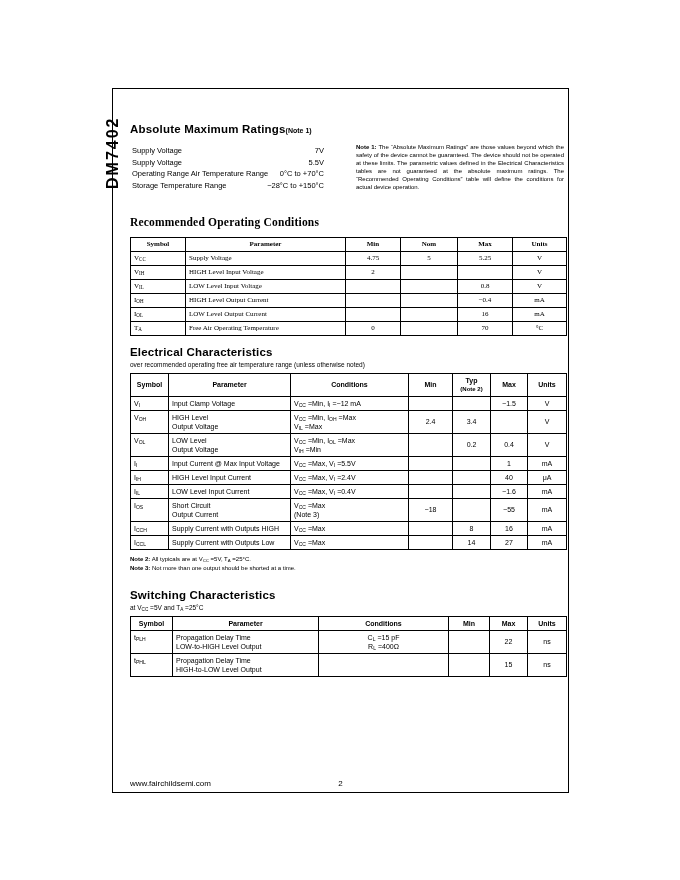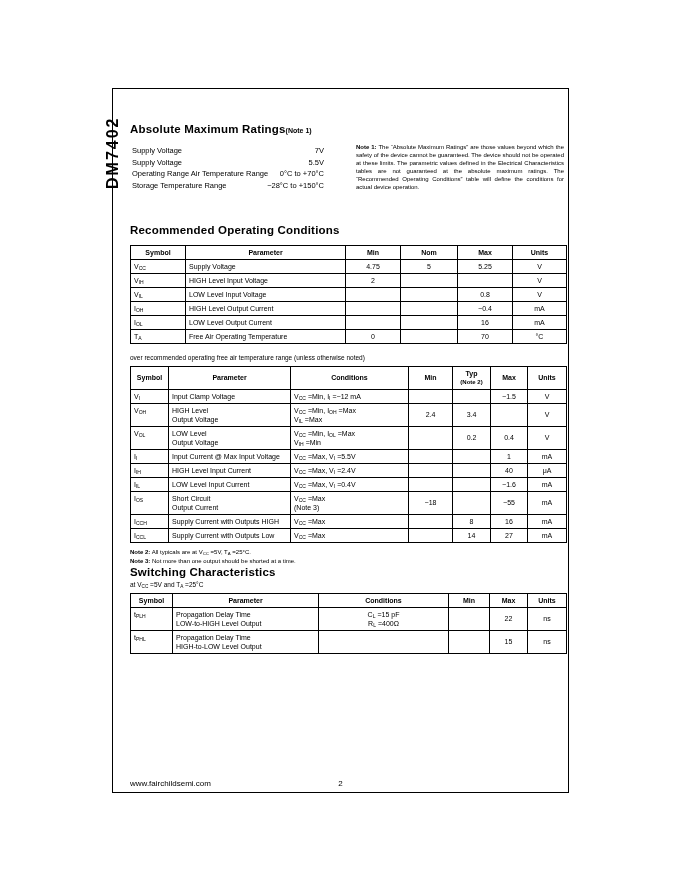--- a/index.html
+++ b/index.html
@@ -14,23 +14,23 @@
 
   .sec-title { font-size:11.5px; font-weight:bold; letter-spacing:0.2px; }
   .title-note { font-size:7px; font-weight:bold; }
 
   .abs-flex { display:flex; justify-content:space-between; margin-top:8px; }
   .abs-list { width:192px; margin-left:2px; }
   .abs-row { display:flex; justify-content:space-between; font-size:7.5px; line-height:11.5px; }
   .note1 { width:208px; font-size:6px; line-height:1.35; text-align:justify; margin-top:-2px; }
   .note1 b { font-weight:bold; }
 
-  .section-rec { margin-top:32px; }
+  .section-rec { margin-top:24px;font-family:Liberation Serif, serif; }
   .section-elec { margin-top:10px; }
-  .section-sw { }
+  .section-sw { margin-top:16px; }
   .subtitle { font-size:6.5px; margin-top:3px; }
 
   table.data-table { width:436px; border-collapse:collapse; table-layout:fixed; margin-top:9px; }
   .section-elec table.data-table, .section-sw table.data-table { margin-top:5px; }
   .data-table th, .data-table td { border:1px solid #000; font-size:7px; padding:2px 3px; line-height:9px; }
   .data-table th { text-align:center; font-weight:bold; vertical-align:middle; }
   td.sym { vertical-align:top; text-align:left; }
   td.param { vertical-align:top; text-align:left; }
   td.cond { vertical-align:top; text-align:left; }
   td.cond-center { vertical-align:top; text-align:center; }
@@ -150,20 +150,21 @@
           <td class="num">0</td>
           <td class="num"></td>
           <td class="num">70</td>
           <td class="num">°C</td>
         </tr>
       </tbody>
         </table>
     </div>
 
     <div class="section-elec">
+      <div class="sec-title">Electrical Characteristics</div>
       <div class="subtitle">over recommended operating free air temperature range (unless otherwise noted)</div>
       <table class="data-table">
         <colgroup>
             <col style="width:38px">
             <col style="width:122px">
             <col style="width:118px">
             <col style="width:44px">
             <col style="width:38px">
             <col style="width:37px">
             <col style="width:39px">

